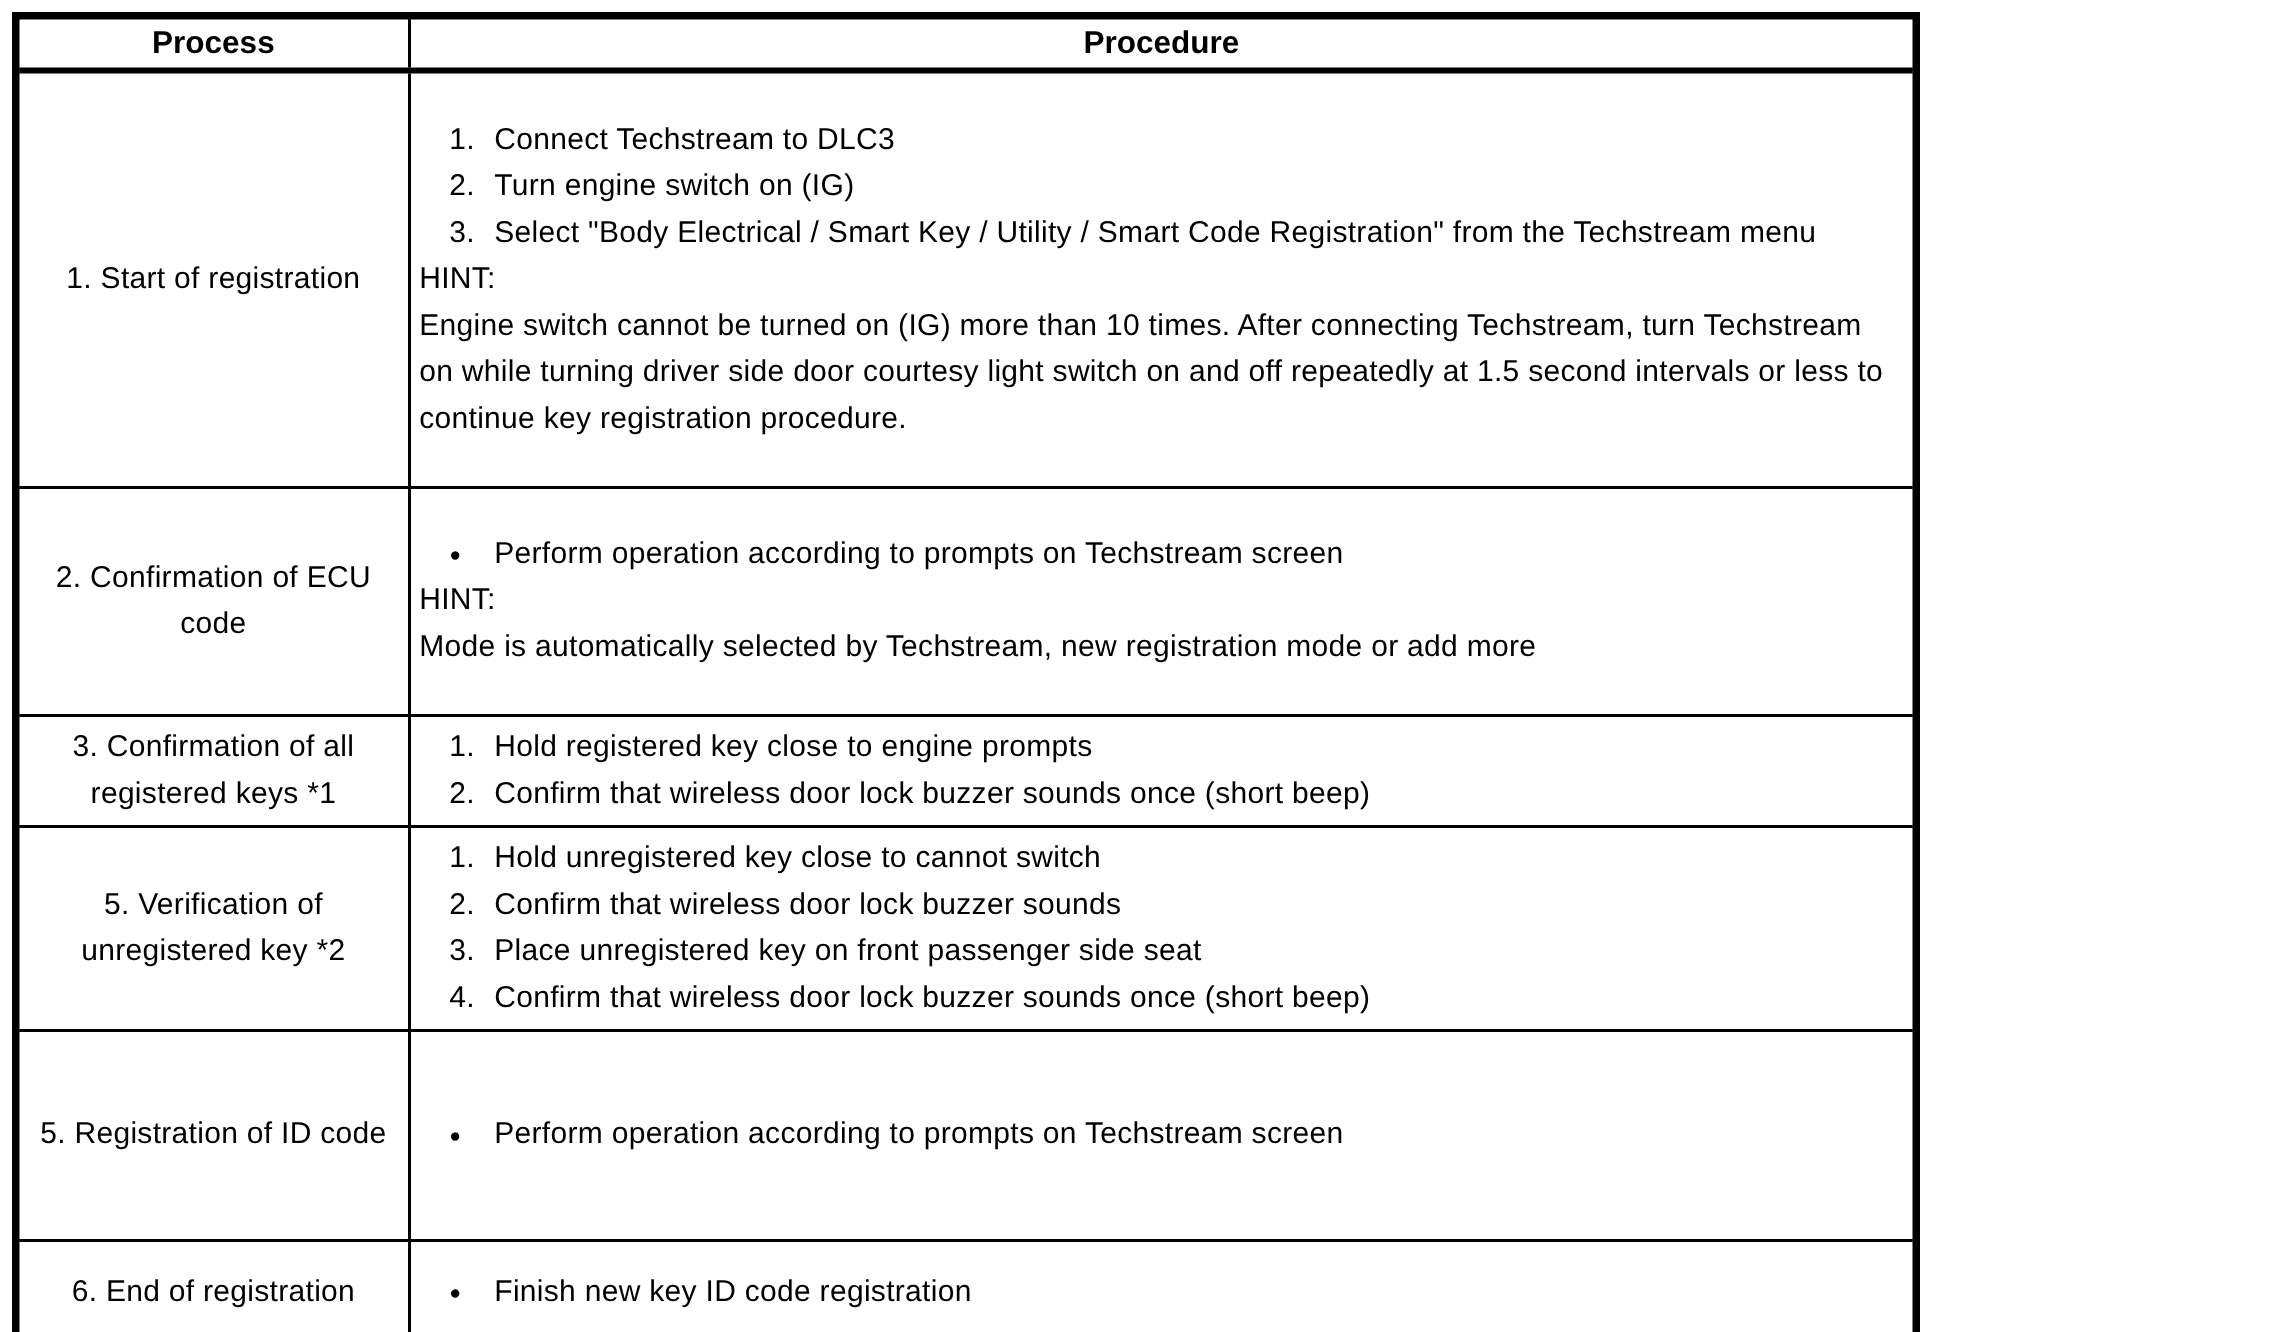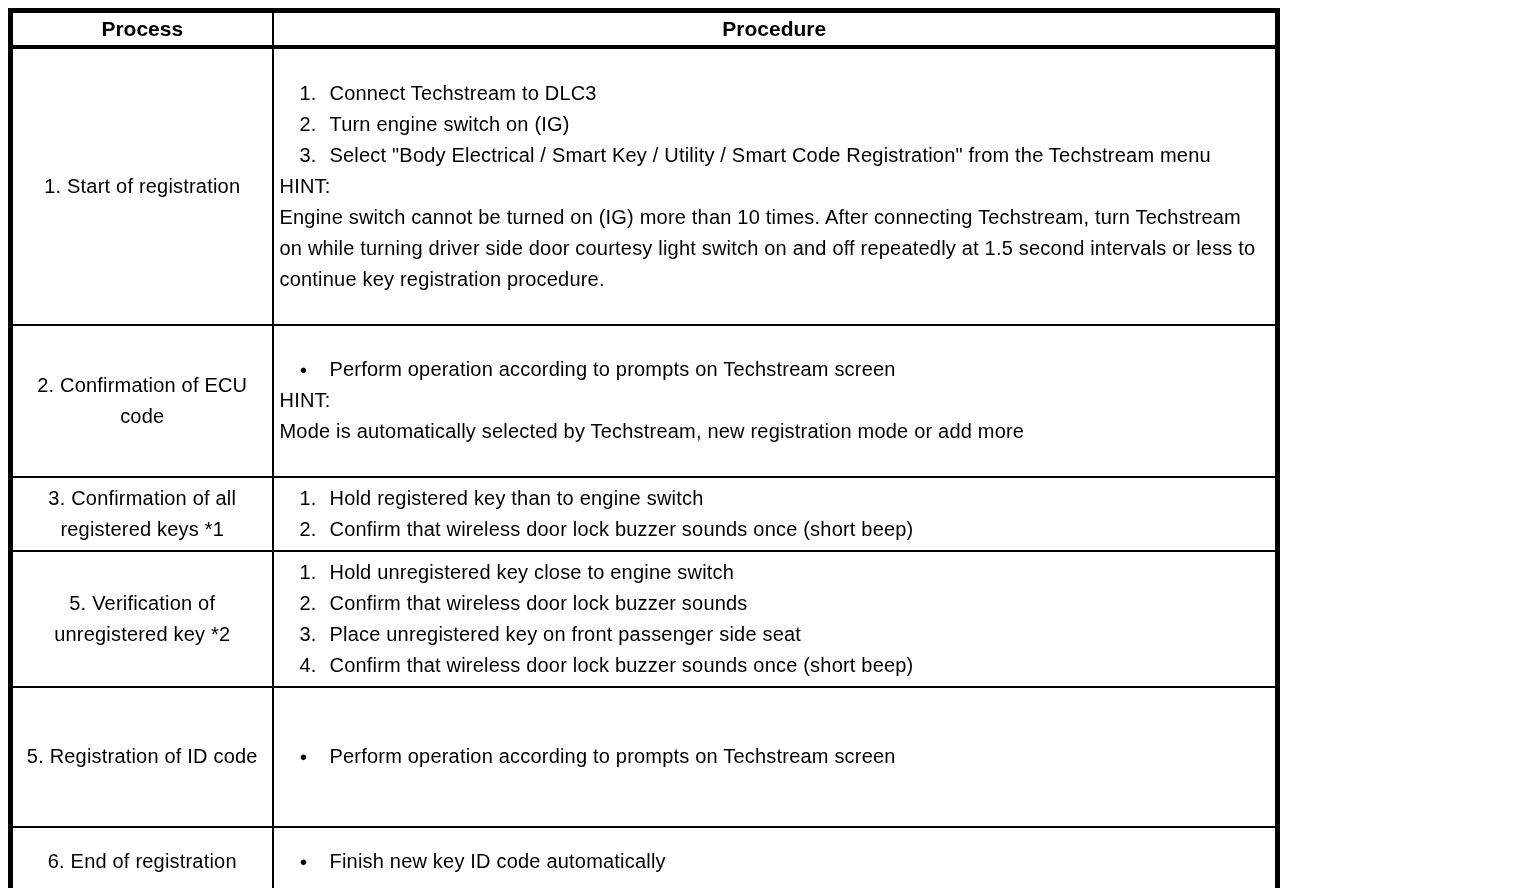--- a/index.html
+++ b/index.html
@@ -121,36 +121,36 @@
             <div class="block text-block">HINT:</div>
             <div class="block text-block">Mode is automatically selected by Techstream, new registration mode or add more</div>
           </td>
         </tr>
         <tr>
           <td class="process-cell">3. Confirmation of all registered keys *1</td>
           <td class="procedure-cell">
             <div class="block list-block">
               <div class="list-item">
                 <span class="list-marker number-marker">1.</span>
-                <span class="item-text">Hold registered key than to engine switch</span>
+                <span class="item-text">Hold registered key close to engine prompts</span>
               </div>
               <div class="list-item">
                 <span class="list-marker number-marker">2.</span>
                 <span class="item-text">Confirm that wireless door lock buzzer sounds once (short beep)</span>
               </div>
             </div>
           </td>
         </tr>
         <tr>
           <td class="process-cell">5. Verification of unregistered key *2</td>
           <td class="procedure-cell">
             <div class="block list-block">
               <div class="list-item">
                 <span class="list-marker number-marker">1.</span>
-                <span class="item-text">Hold unregistered key close to engine switch</span>
+                <span class="item-text">Hold unregistered key close to cannot switch</span>
               </div>
               <div class="list-item">
                 <span class="list-marker number-marker">2.</span>
                 <span class="item-text">Confirm that wireless door lock buzzer sounds</span>
               </div>
               <div class="list-item">
                 <span class="list-marker number-marker">3.</span>
                 <span class="item-text">Place unregistered key on front passenger side seat</span>
               </div>
               <div class="list-item">
@@ -170,20 +170,20 @@
               </div>
             </div>
           </td>
         </tr>
         <tr>
           <td class="process-cell">6. End of registration</td>
           <td class="procedure-cell">
             <div class="block list-block">
               <div class="list-item">
                 <span class="list-marker bullet-marker">●</span>
-                <span class="item-text">Finish new key ID code automatically</span>
+                <span class="item-text">Finish new key ID code registration</span>
               </div>
             </div>
           </td>
         </tr>
       </tbody>
   </table>
 </div>
 
 </body></html>

